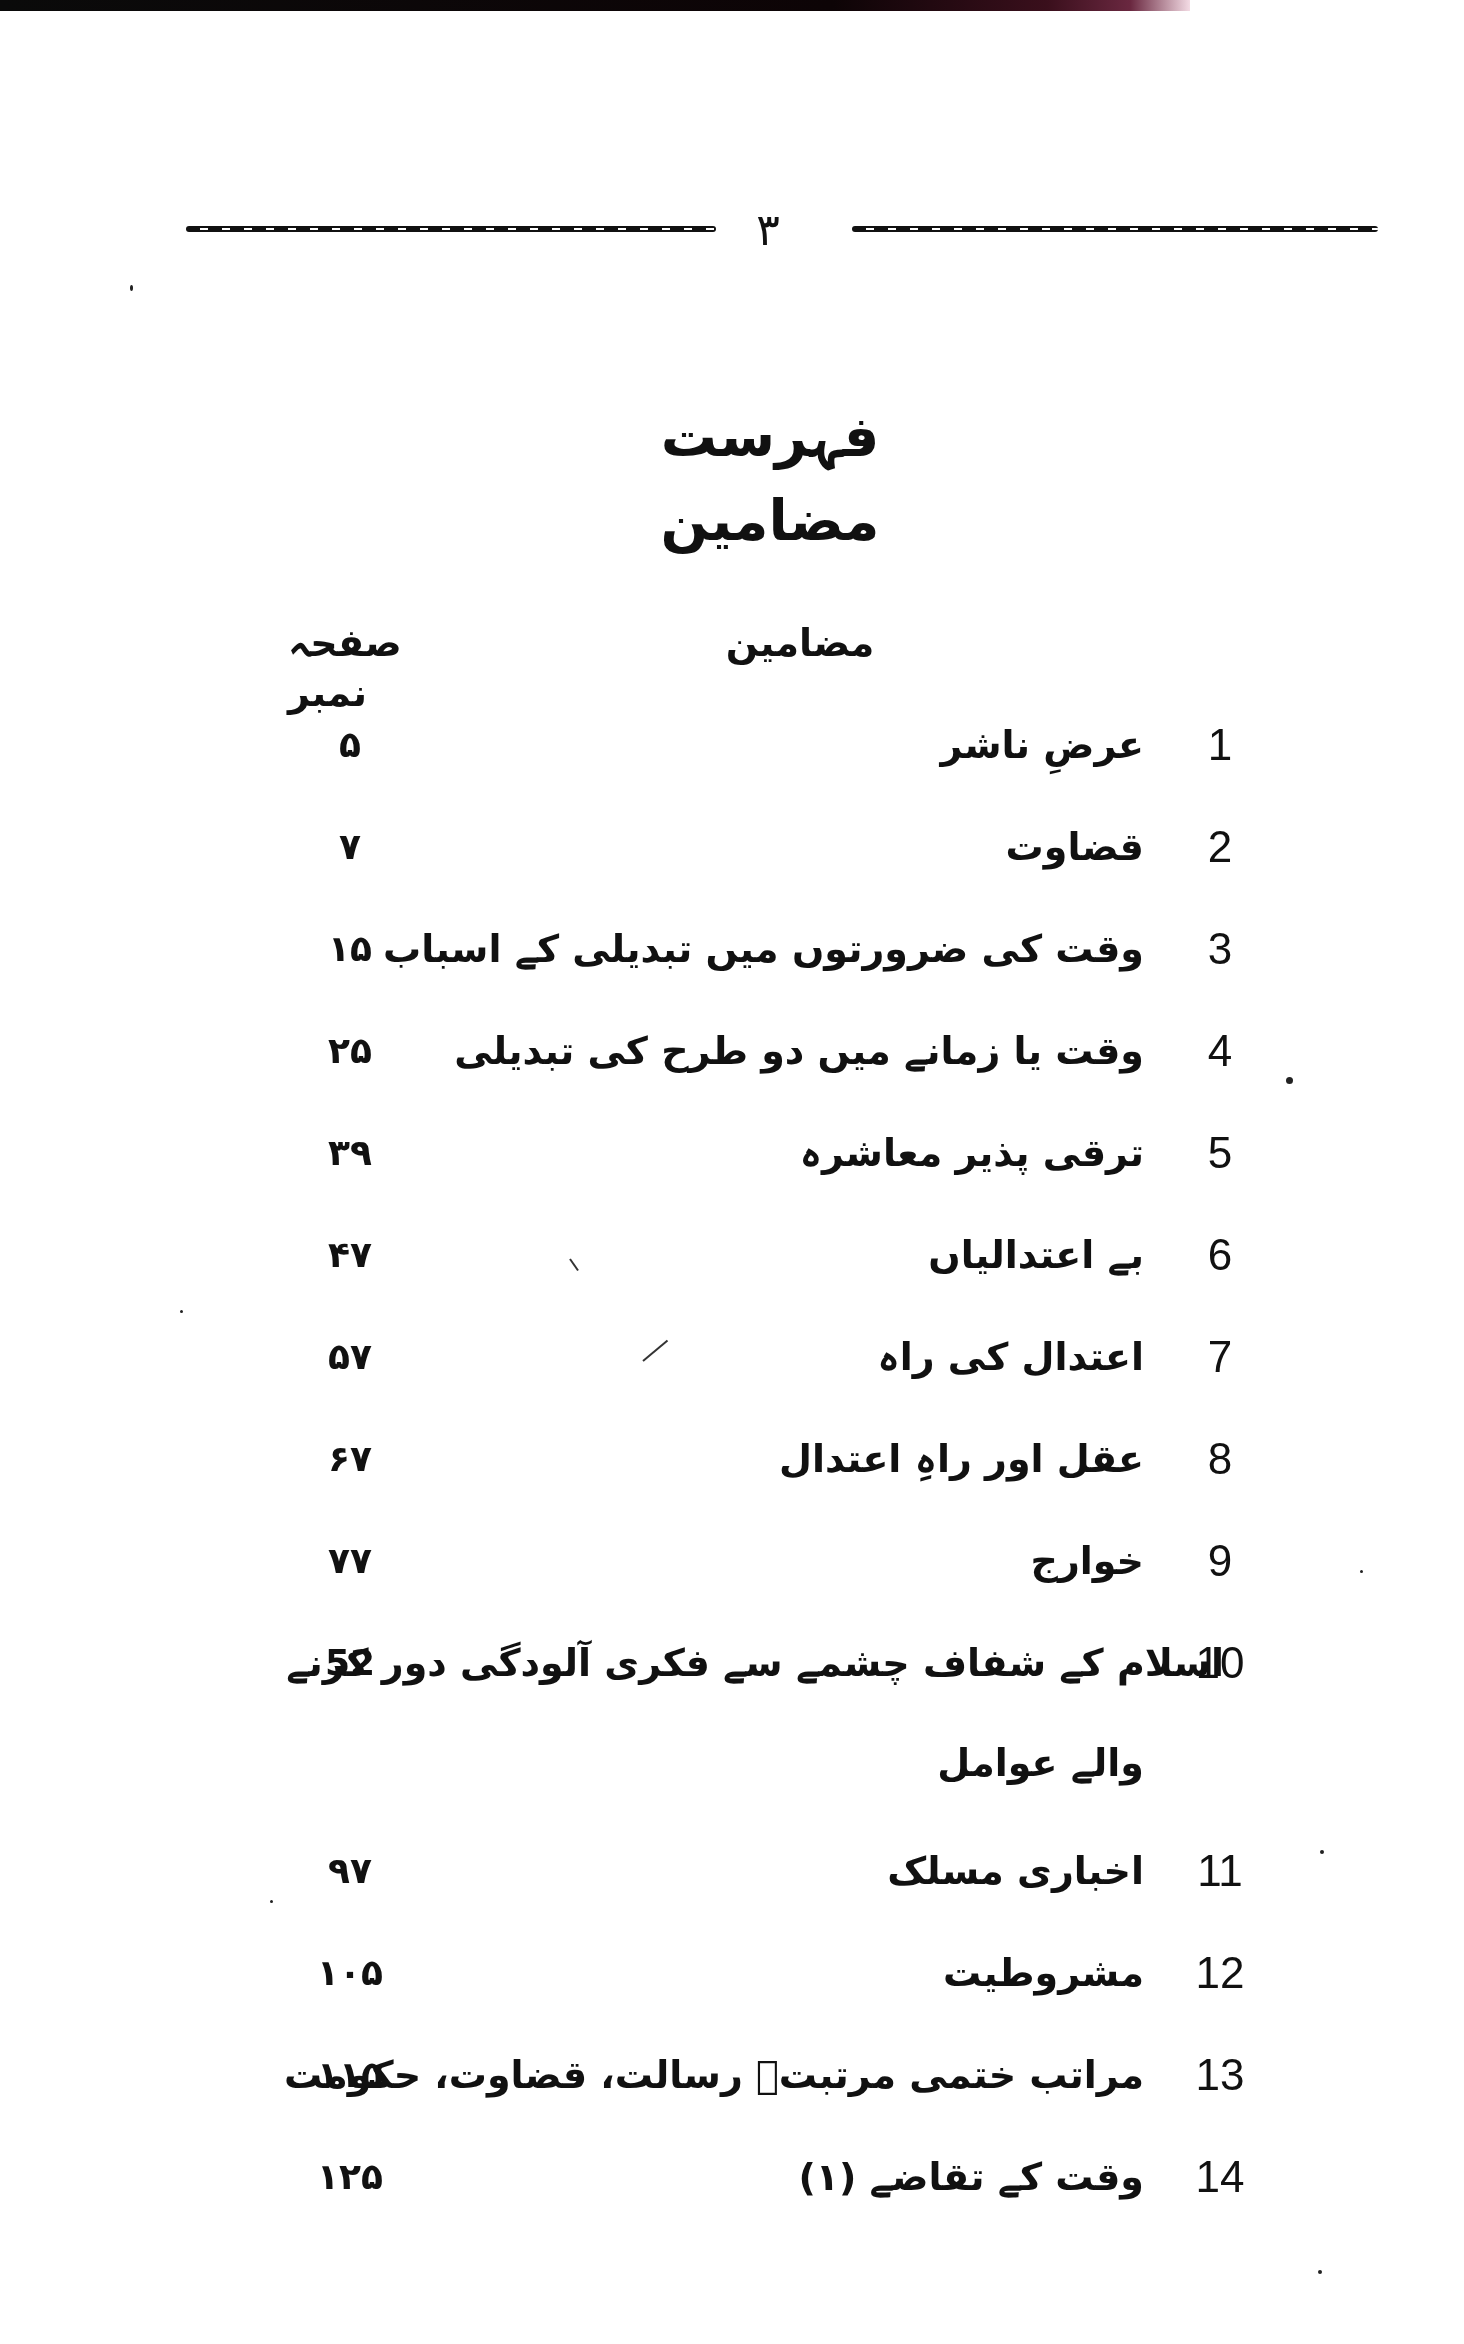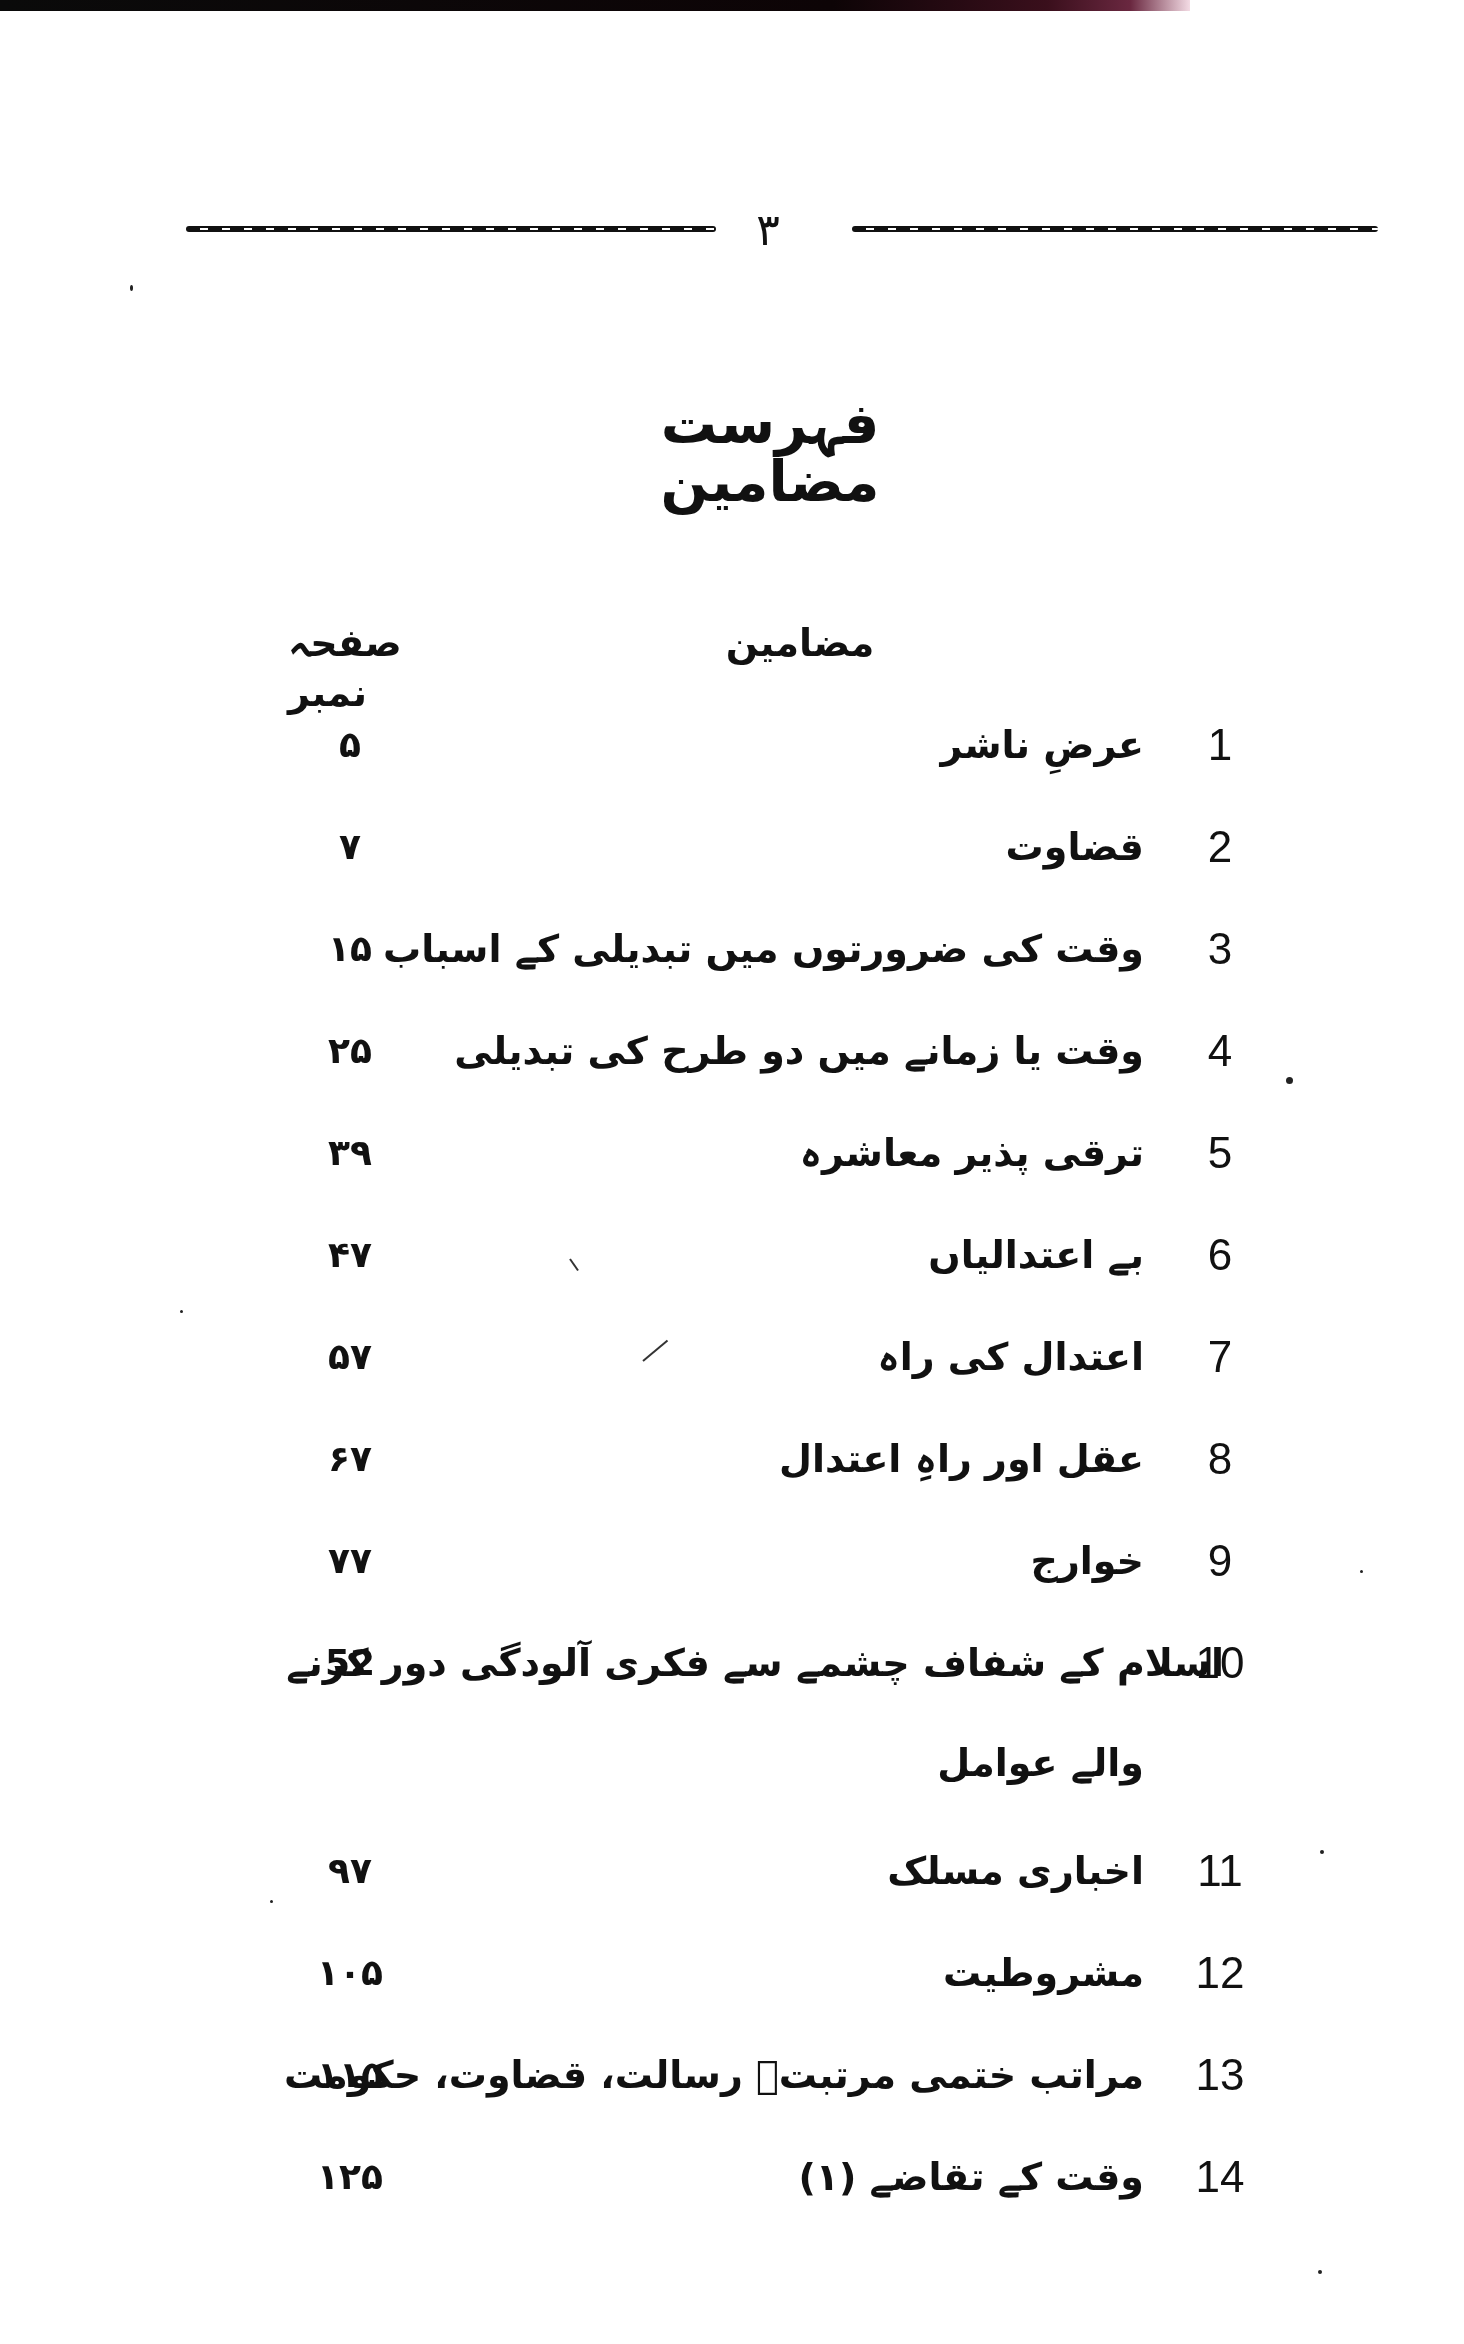--- a/index.html
+++ b/index.html
@@ -54,21 +54,21 @@
   }
   .title {
     position: absolute;
     left: 560px;
     top: 395px;
     width: 420px;
     text-align: center;
     direction: rtl;
     font-family: "DejaVu Sans", sans-serif;
     font-size: 56px;
-    line-height: 58px;
+    line-height: 84px;
     font-weight: bold;
   }
   .col-head {
     position: absolute;
     top: 618px;
     direction: rtl;
     font-family: "DejaVu Sans", sans-serif;
     font-size: 38px;
     line-height: 50px;
     font-weight: bold;

